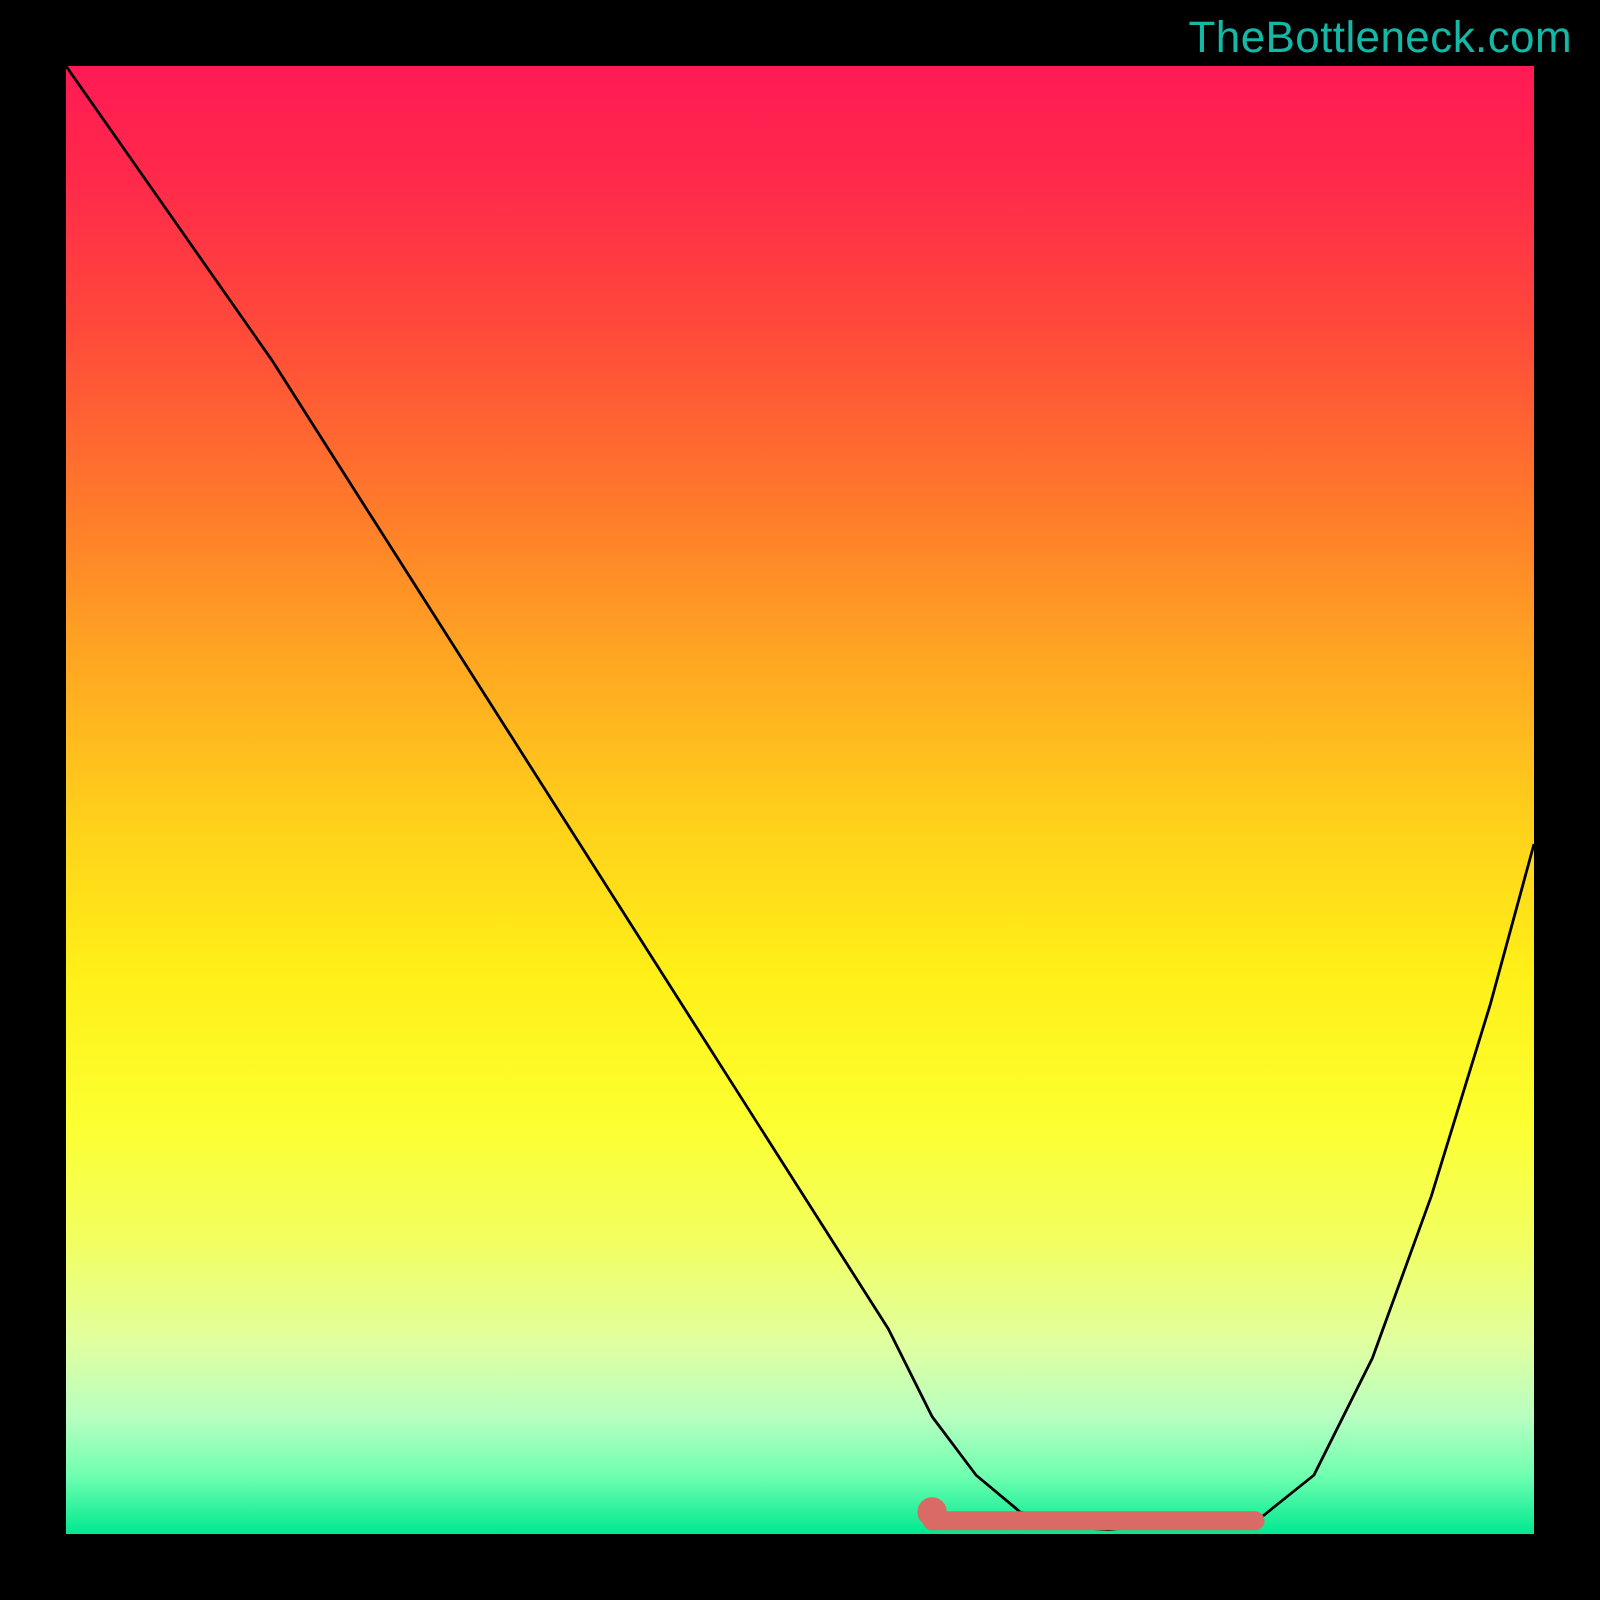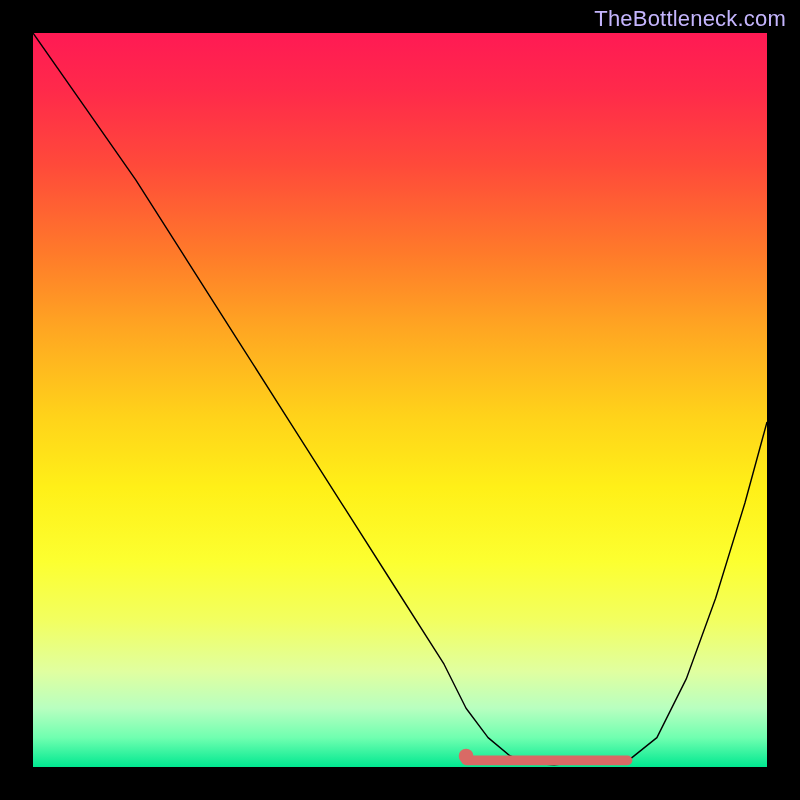--- a/index.html
+++ b/index.html
@@ -7,21 +7,21 @@
     width: 800px;
     height: 800px;
     background: #000;
     position: relative;
     font-family: Arial, sans-serif;
   }
   .watermark {
     position: absolute;
     top: 6px;
     right: 14px;
-    color: #c4b5fd;
+    color: #14b8a6;
     font-size: 22px;
     letter-spacing: 0.2px;
     z-index: 10;
   }
   .plot-area {
     position: absolute;
     left: 33px;
     top: 33px;
     width: 734px;
     height: 734px;

